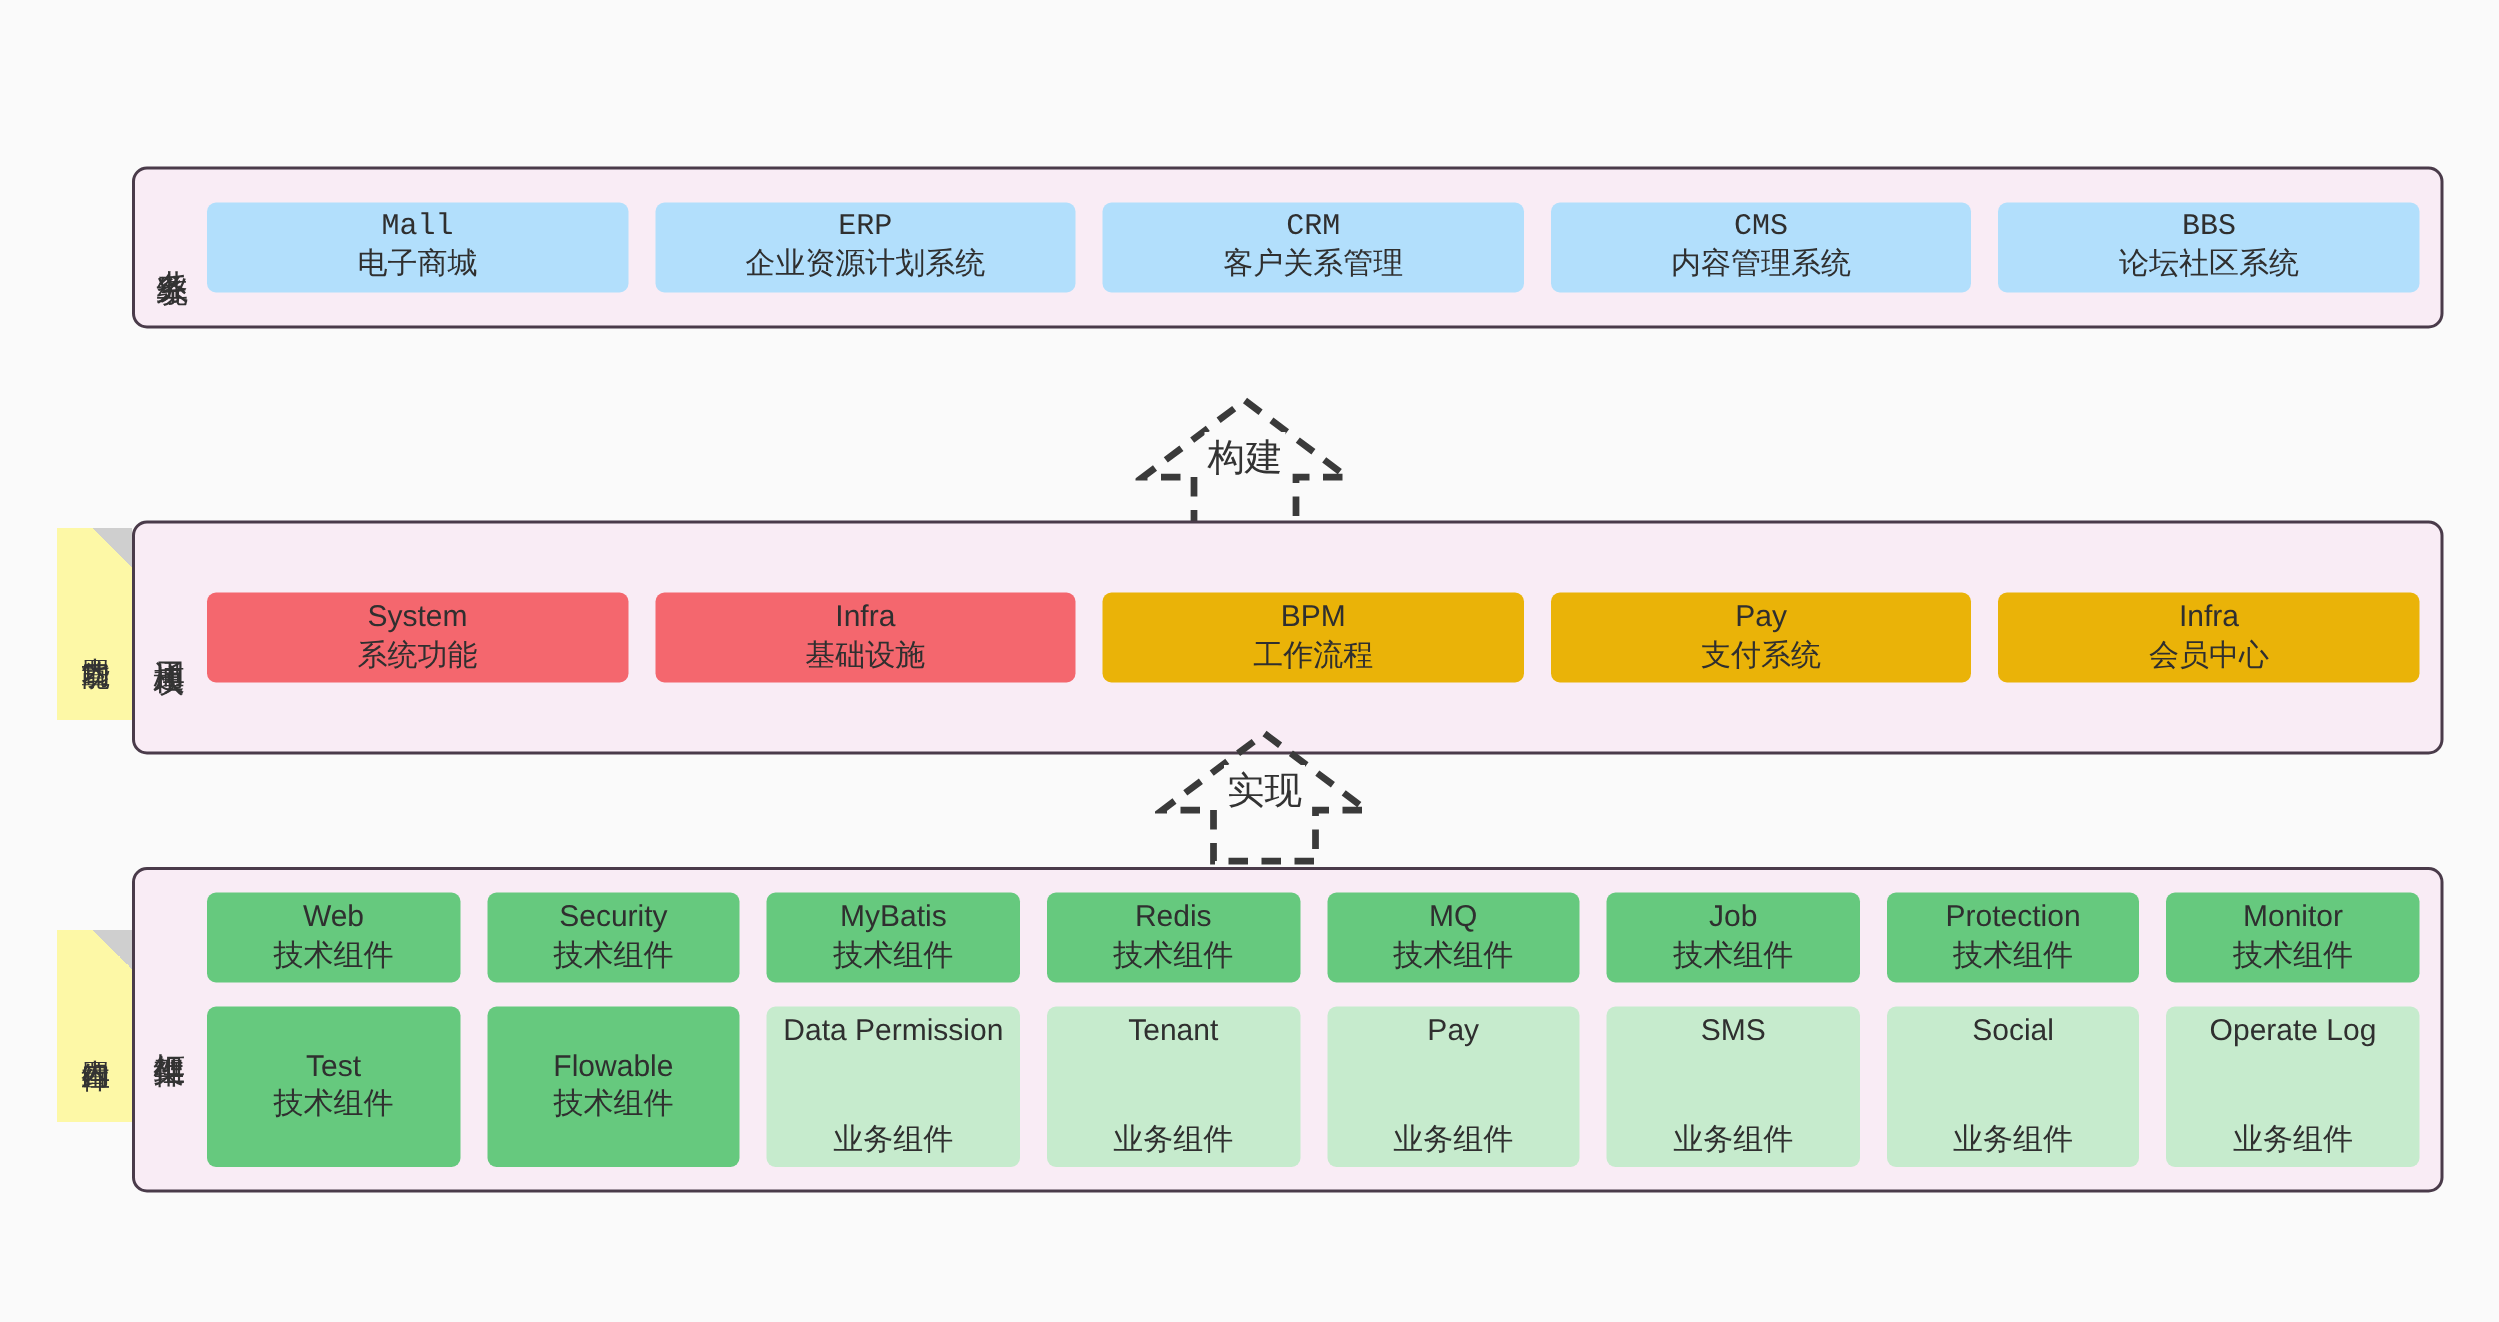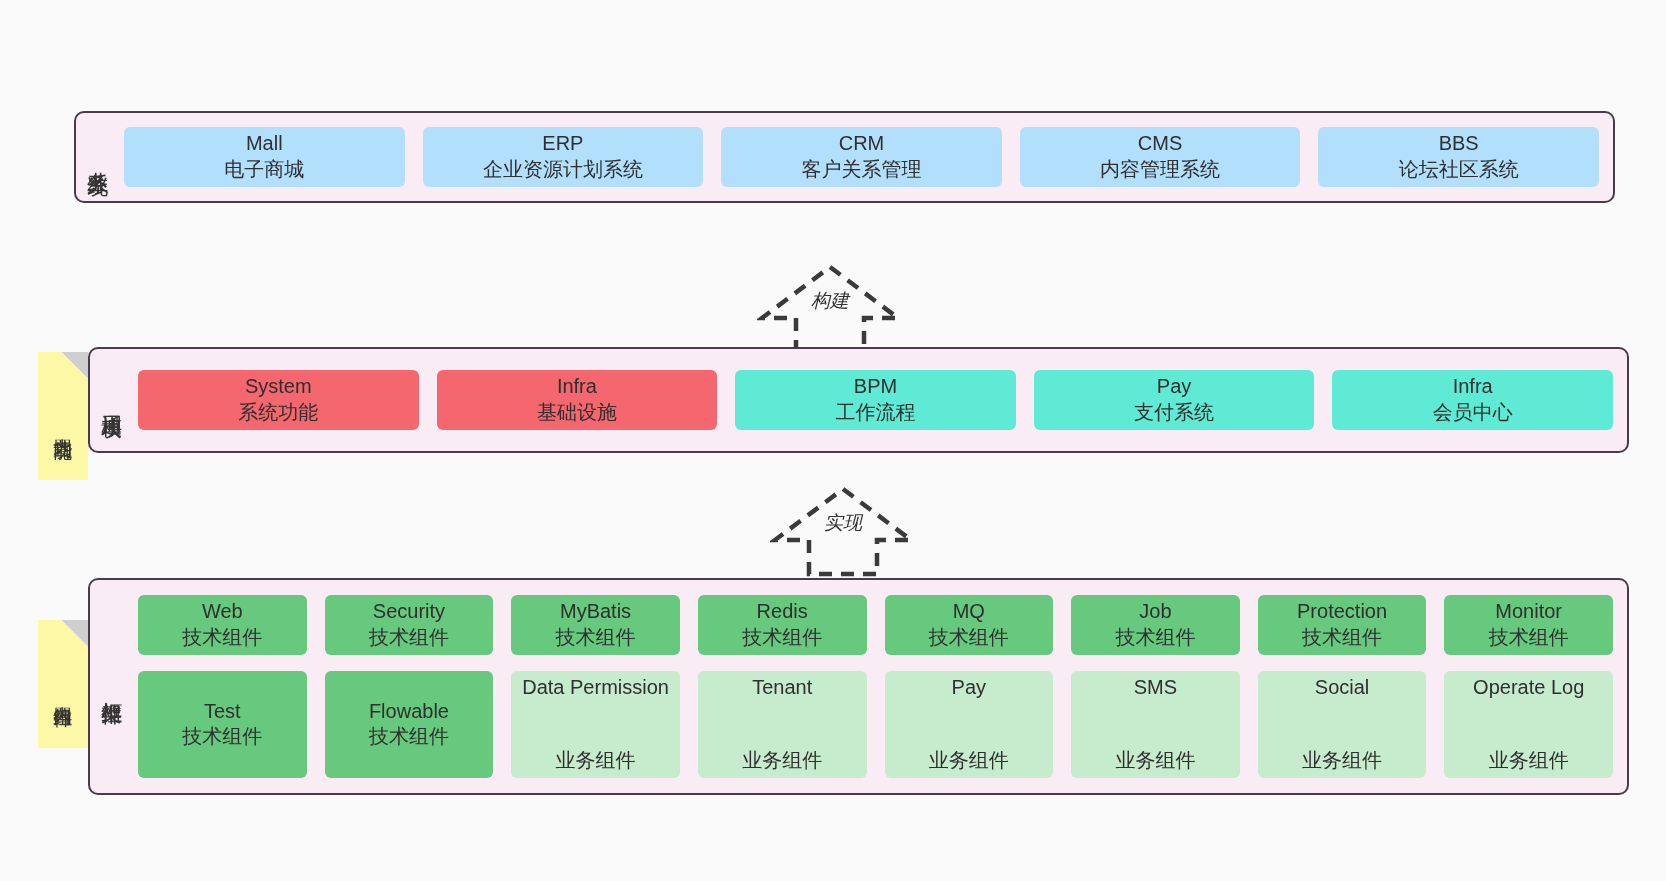--- a/index.html
+++ b/index.html
@@ -63,21 +63,21 @@
     color: #2f2f2f;
     padding: 4px 6px;
   }
   .cell .en { white-space: nowrap; }
   .cell.wrap .en { white-space: normal; }
   .cell .cn { }
 
   
   .c-blue       { background: #b2dffc; }
   .c-red        { background: #f4676e; }
-  .c-pink       { background: #5eead4; }
+  .c-pink       { background: #eab308; }
   .c-green      { background: #66c97e; }
   .c-lightgreen { background: #c6ebcd; gap: 48px; }
 
   
   .note {
     position: absolute;
     background: #fdf8a6;
     display: flex;
     align-items: center;
     justify-content: center;
@@ -97,34 +97,33 @@
     background: linear-gradient(225deg, #cfcfcf 0 50%, transparent 50% 100%);
   }
 
   
   .arrow { position: absolute; }
   .arrow svg { display: block; }
   .arrow-label {
     position: absolute;
     left: 50%;
     transform: translateX(-50%);
-    font-size: 19px;
+    font-size: 25px;
     color: #333;
     background: #fafafa;
     padding: 0 2px;
     white-space: nowrap;
-    font-style: italic;
   }
 </style>
 </head>
 <body>
 
 <div id="canvas">
 
-  <div class="layer" id="layer-0" style="left:74px; top:111px; width:1541px; height:92px;">
+  <div class="layer" id="layer-0" style="left:88px; top:111px; width:1541px; height:108px;font-family:Liberation Mono, monospace;">
     <div class="layer-title">业务系统</div>
     <div class="layer-body">
       <div class="row">
         <div class="cell c-blue">
           <span class="en">Mall</span>
           <span class="cn">电子商城</span>
         </div>
         <div class="cell c-blue">
           <span class="en">ERP</span>
           <span class="cn">企业资源计划系统</span>
@@ -149,21 +148,21 @@
     <svg width="146" height="95" viewBox="0 0 146 95">
       <path d="M73 5 L141 56 L107 56 L107 90 L39 90 L39 56 L5 56 Z" fill="none" stroke="#3a3a3a" stroke-width="4.5" stroke-dasharray="13 9" stroke-linejoin="miter"></path>
     </svg>
     <span class="arrow-label" style="top:26px;">构建</span>
   </div>
 
   <div class="note" style="left:38px; top:352px; width:50px; height:128px;">
     <span class="fold"></span>
     <span>内置功能</span>
   </div>
-  <div class="layer" id="layer-1" style="left:88px; top:347px; width:1541px; height:106px;">
+  <div class="layer" id="layer-1" style="left:88px; top:347px; width:1541px; height:156px;">
     <div class="layer-title">通用模块</div>
     <div class="layer-body">
       <div class="row">
         <div class="cell c-red">
           <span class="en">System</span>
           <span class="cn">系统功能</span>
         </div>
         <div class="cell c-red">
           <span class="en">Infra</span>
           <span class="cn">基础设施</span>

